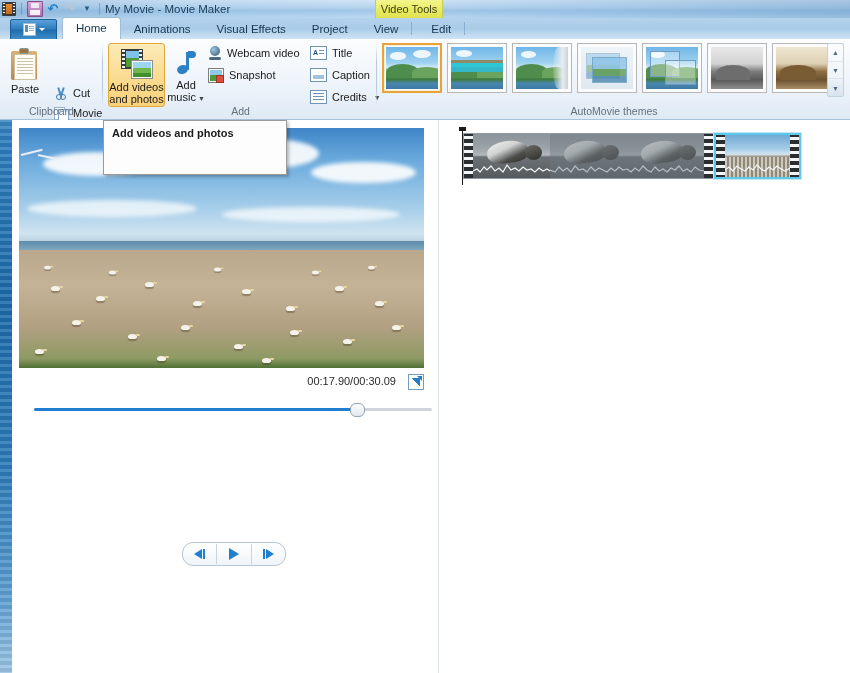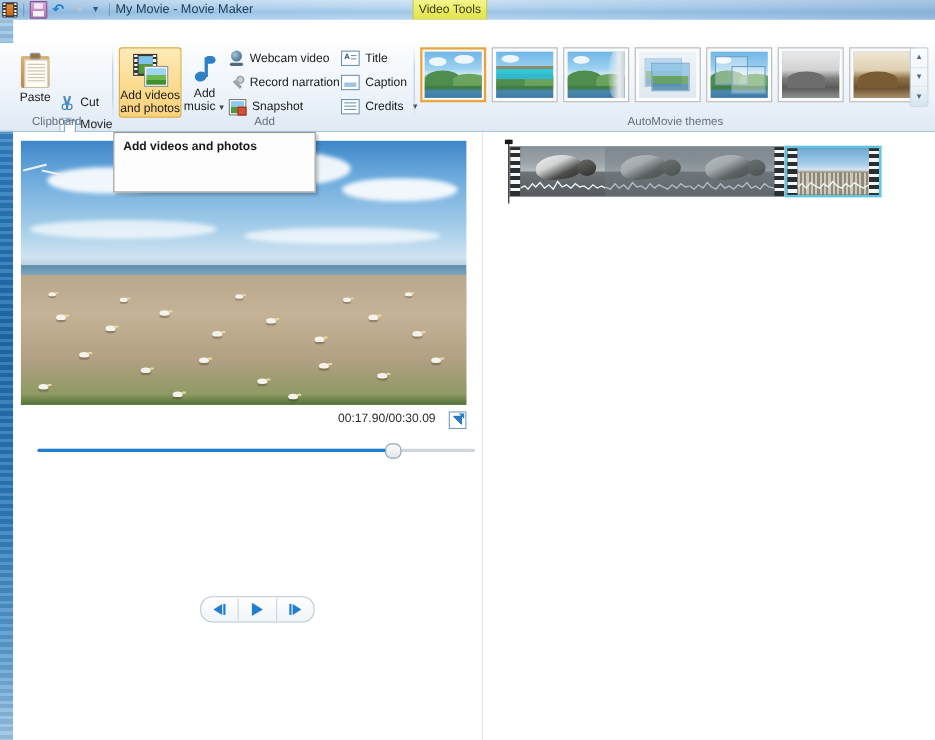--- a/index.html
+++ b/index.html
@@ -102,21 +102,21 @@
   .rgroup .glabel{
     position:absolute;bottom:2px;left:0;width:100%;text-align:center;
     font-size:10.5px;color:#63707c;
   }
   .gsep{position:absolute;top:4px;width:1px;height:64px;background:linear-gradient(180deg,rgba(170,195,218,0),#b6cade 30%,#b6cade 70%,rgba(170,195,218,0));}
 
   
   .g-clip{left:0;width:103px;}
   .paste{
     position:absolute;left:11px;top:6px;width:42px;height:64px;
-    display:flex;flex-direction:column;align-items:center;cursor:pointer;
+    display:flex;flex-direction:column;align-items:flex-start;cursor:pointer;
   }
   .clipboard-ic{width:26px;height:32px;position:relative;margin-top:3px;}
   .clipboard-ic .bd{position:absolute;left:0;top:3px;width:26px;height:29px;
     background:linear-gradient(180deg,#d9b377,#b9894a);border-radius:2px;}
   .clipboard-ic .pg{position:absolute;left:3px;top:6px;width:20px;height:24px;background:#fffdf6;border:1px solid #cbbfa4;}
   .clipboard-ic .pg:after{content:"";position:absolute;left:2px;top:3px;right:2px;height:1px;background:#ccc2ac;
     box-shadow:0 3px 0 #ccc2ac,0 6px 0 #ccc2ac,0 9px 0 #ccc2ac,0 12px 0 #ccc2ac,0 15px 0 #ccc2ac;}
   .clipboard-ic .clip{position:absolute;left:8px;top:0;width:10px;height:6px;background:#9a7540;border-radius:2px;}
   .paste-lbl{font-size:11px;color:#1a1a1a;margin-top:3px;}
 
@@ -322,20 +322,36 @@
       <span class="icn ic-undo">↶</span>
       <span class="icn ic-redo">↷</span>
       <span class="icn ic-caret">▼</span>
       <span class="sep"></span>
     </div>
 
     <div class="title-text">My Movie - Movie Maker</div>
     <div class="ctx-label">Video Tools</div>
   </div>
 
+  <div class="tabstrip">
+    <div class="filebtn">
+      <span class="doc"></span>
+      <span class="dn"></span>
+    </div>
+    <div class="tabs">
+      <div class="tab active">Home</div>
+      <div class="tab">Animations</div>
+      <div class="tab">Visual Effects</div>
+      <div class="tab">Project</div>
+      <div class="tab">View</div>
+      <div class="tab-div"></div>
+      <div class="tab edit">Edit</div>
+      <div class="tab-div"></div>
+    </div>
+  </div>
 
   <div class="ribbon">
 
     <div class="rgroup g-clip">
       <div class="paste">
         <span class="clipboard-ic">
           <span class="bd"></span>
             <span class="pg"></span>
             <span class="clip"></span>
         </span>
@@ -378,28 +394,20 @@
         <span class="big-lbl2"><span>music</span><span class="caret-sm">▼</span></span>
       </div>
 
       <div class="addcol c1">
         <div class="smallcmd" style="position:relative;left:0;top:0">
           <span class="ic-cam">
               <span class="lens"></span>
               <span class="base"></span>
             </span>
           <span>Webcam video</span>
-        </div>
-        <div class="smallcmd" style="position:relative;left:0;top:0">
-          <span class="ic-mic">
-              <span class="cap"></span>
-              <span class="body"></span>
-            </span>
-          <span>Record narration</span>
-          <span class="caret-sm">▼</span>
         </div>
         <div class="smallcmd" style="position:relative;left:0;top:0">
           <span class="ic-snap">
               <i></i>
             </span>
           <span>Snapshot</span>
         </div>
       </div>
 
       <div class="addcol c2">

